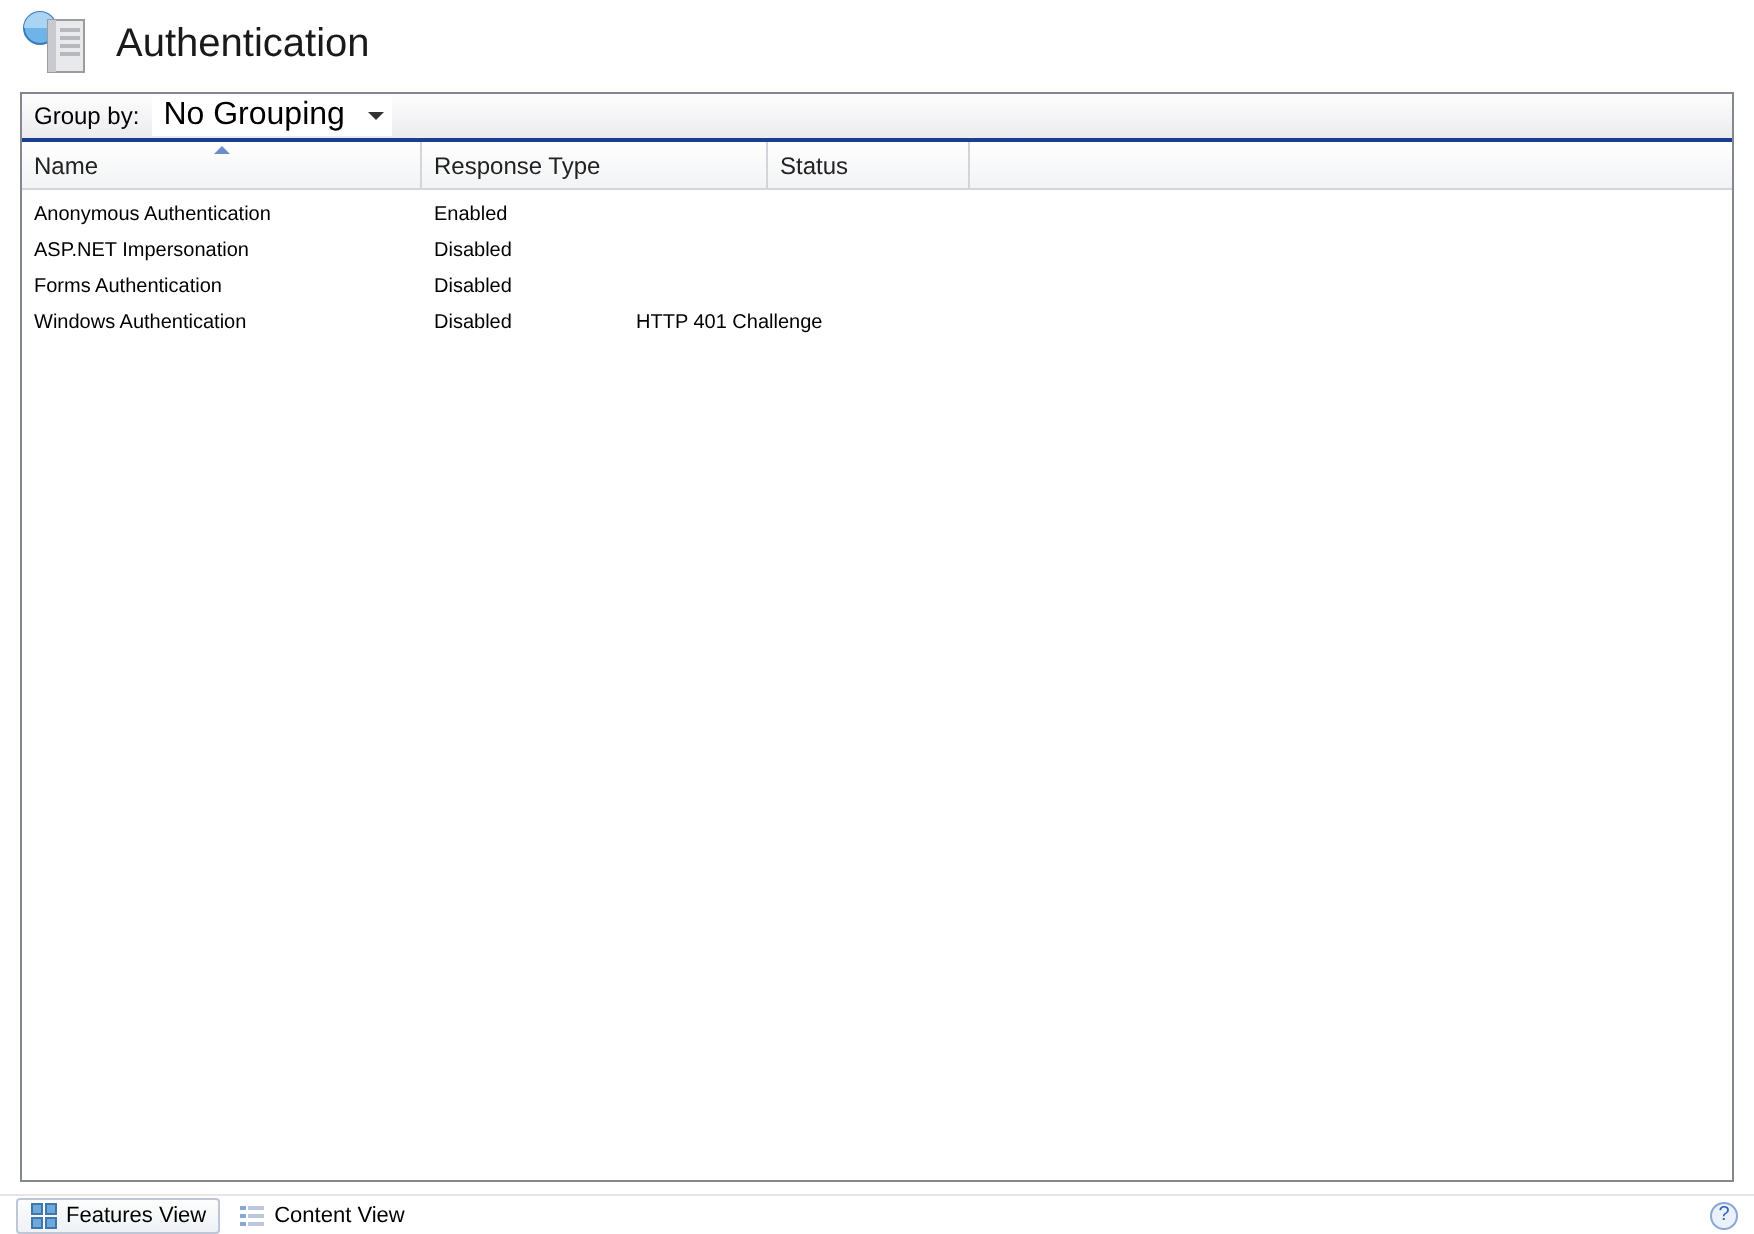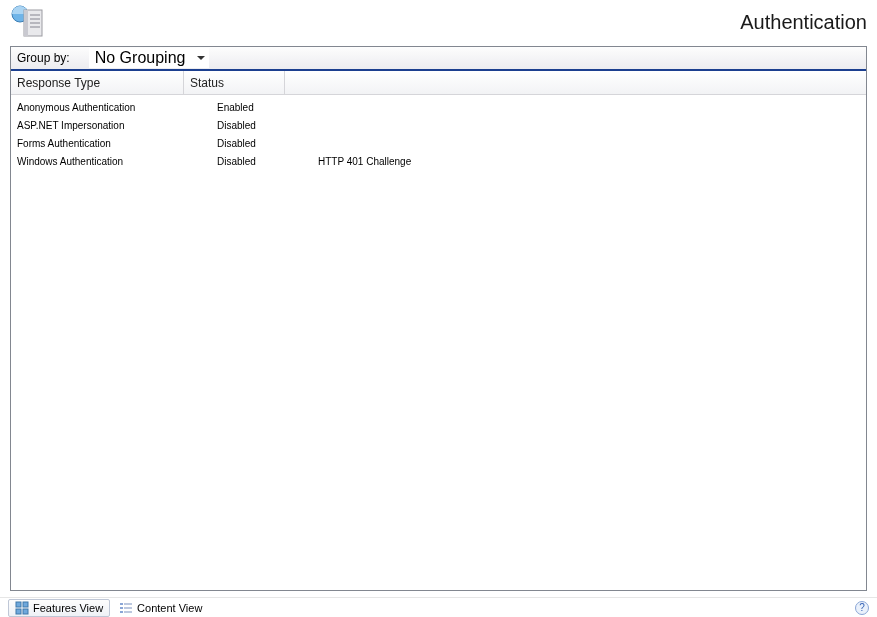--- a/index.html
+++ b/index.html
@@ -13,21 +13,20 @@
     overflow: hidden;
   }
   .page {
     width: 877px; height: 617px;
     display: flex; flex-direction: column;
   }
   .header-row {
     display: flex; align-items: center;
     padding: 4px 10px 6px 10px;
     gap: 12px;
-    justify-content: space-between;
   }
   .header-icon {
     width: 36px; height: 36px;
     flex: 0 0 36px;
     position: relative;
   }
   .page-title {
     font-size: 20px;
     font-weight: 400;
     color: #1a1a1a;
@@ -38,21 +37,21 @@
     flex: 1 1 auto;
     display: flex; flex-direction: column;
     min-height: 0;
   }
   .toolbar {
     display: flex; align-items: center;
     height: 24px;
     background: linear-gradient(#fdfdfd,#ececf0);
     border-bottom: 2px solid #1b3f8f;
     padding-left: 4px;
-    gap: 17px;
+    gap: 4px;
   }
   .toolbar-label {
     font-size: 12px;
     color: #000;
     padding: 0 2px;
   }
   .dropdown {
     display: flex; align-items: center;
     height: 20px;
     min-width: 108px;
@@ -173,20 +172,24 @@
 
     <div class="toolbar">
       <span class="toolbar-label">Group by:</span>
       <div class="dropdown">
         <span>No Grouping</span>
         <span class="chev"></span>
       </div>
     </div>
 
     <div class="grid-head">
+      <div class="col col-name">
+        <span>Name</span>
+        <span class="sort-caret"></span>
+      </div>
       <div class="col col-resp">
         <span>Response Type</span>
       </div>
       <div class="col col-status">
         <span>Status</span>
       </div>
       <div class="col col-rest"></div>
     </div>
 
     <div class="grid-body">

